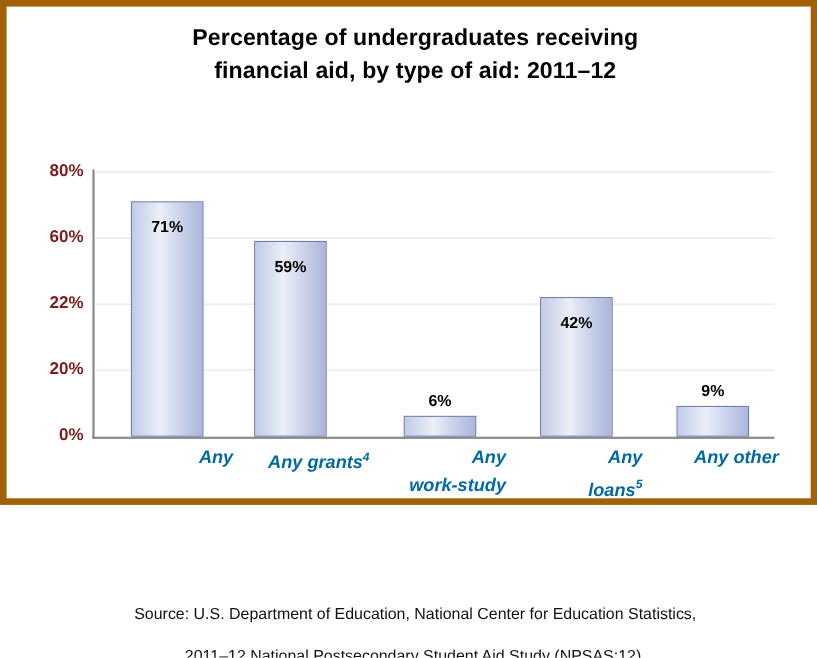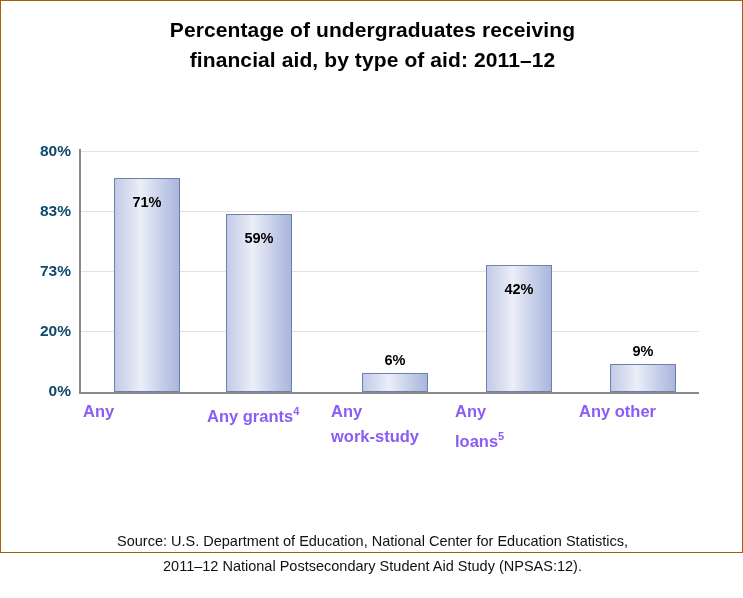--- a/index.html
+++ b/index.html
@@ -10,23 +10,23 @@
     width: 743px;
     height: 598px;
     background: #ffffff;
     font-family: "Liberation Sans", sans-serif;
     color: #000000;
     overflow: hidden;
   }
   #page {
     position: relative;
     width: 743px;
-    height: 553px;
+    height: 459px;
     box-sizing: border-box;
-    border: 1px solid #a16207;
+    border: 6px solid #a16207;
     padding-left: 12px;
   }
   #chart-title {
     position: absolute;
     top: 14px;
     left: 60px;
     width: 623px;
     text-align: center;
     font-size: 21px;
     font-weight: bold;
@@ -63,21 +63,21 @@
     background: #e3e3e3;
   }
   
   .ytick {
     position: absolute;
     right: 0;
     width: 62px;
     text-align: right;
     font-size: 15.5px;
     font-weight: bold;
-    color: #0c4a6e;
+    color: #7f1d1d;
     transform: translateY(-50%);
   }
   #y-axis-labels {
     position: absolute;
     left: 8px;
     top: 148px;
     width: 62px;
     height: 245px;
   }
 
@@ -119,25 +119,26 @@
     position: absolute;
     left: 78px;
     top: 398px;
     width: 620px;
     height: 70px;
   }
   .xlabel {
     position: absolute;
     top: 0;
     width: 124px;
-    text-align: left;
+    text-align: right;
     font-size: 16.5px;
     font-weight: bold;
     line-height: 25px;
-    color: #8b5cf6;
+    color: #0369a1;
+    font-style: italic;
   }
   .xlabel .l2 {
     display: block;
   }
   sup {
     font-size: 11px;
     vertical-align: super;
   }
 
   
@@ -146,36 +147,37 @@
     left: 40px;
     top: 528px;
     width: 663px;
     text-align: center;
     font-size: 14.5px;
     line-height: 25px;
     color: #111;
   }
   #source-note .line {
     display: block;
+    margin-top: 13px;
   }
 </style>
 </head>
 <body>
 
 <div id="page">
 
   <div id="chart-title">
     <span class="line">Percentage of undergraduates receiving</span>
     <span class="line">financial aid, by type of aid: 2011–12</span>
   </div>
 
   <div id="y-axis-labels">
     <div class="ytick" style="top:2px;">80%</div>
-    <div class="ytick" style="top:62px;">83%</div>
-    <div class="ytick" style="top:122px;">73%</div>
+    <div class="ytick" style="top:62px;">60%</div>
+    <div class="ytick" style="top:122px;">22%</div>
     <div class="ytick" style="top:182px;">20%</div>
     <div class="ytick" style="top:242px;">0%</div>
   </div>
 
   <div id="plot-wrap">
     <div id="plot-area">
       <div class="gridline" style="top:2px;"></div>
       <div class="gridline" style="top:62px;"></div>
       <div class="gridline" style="top:122px;"></div>
       <div class="gridline" style="top:182px;"></div>

